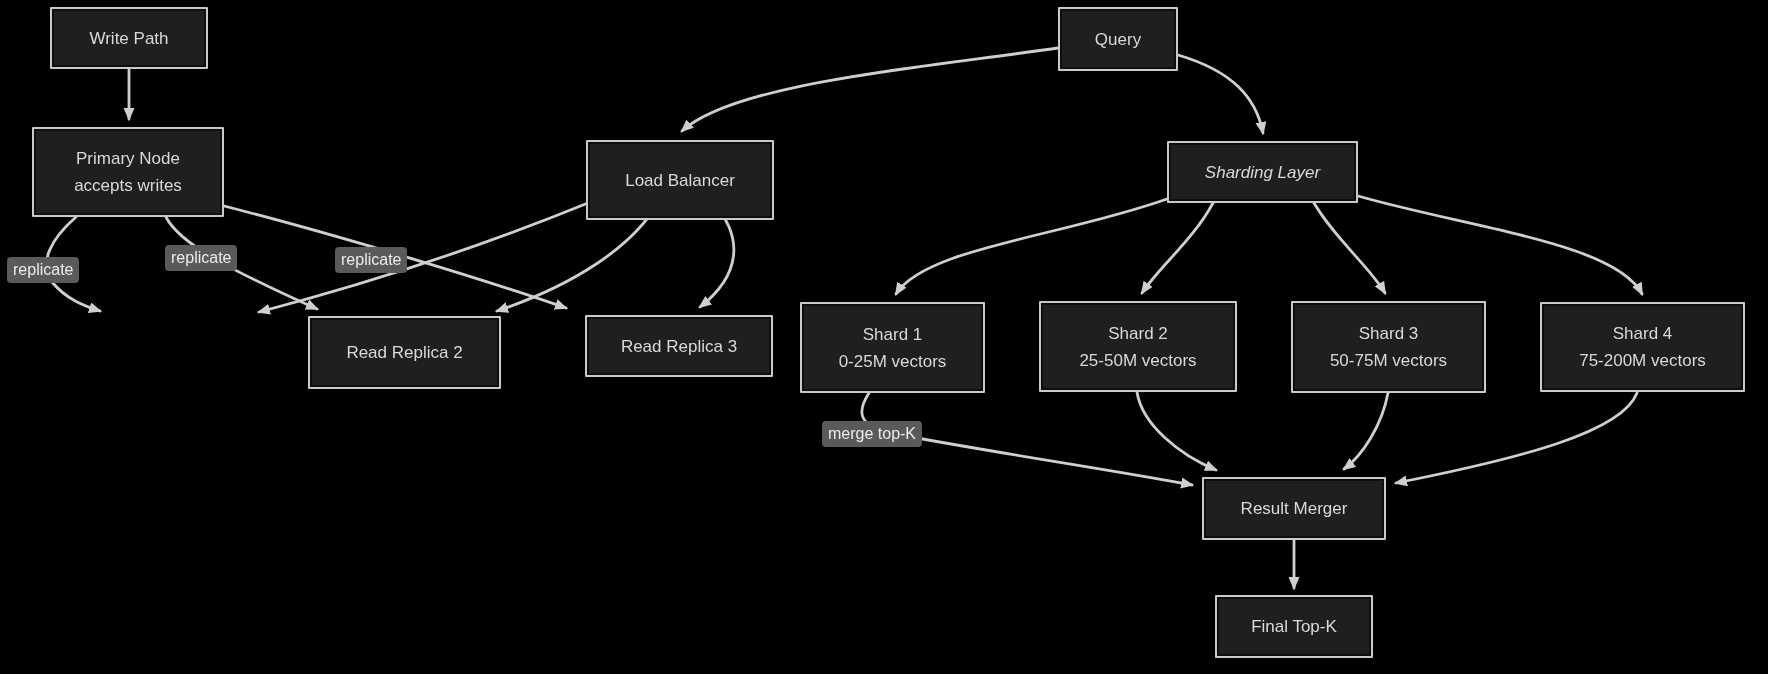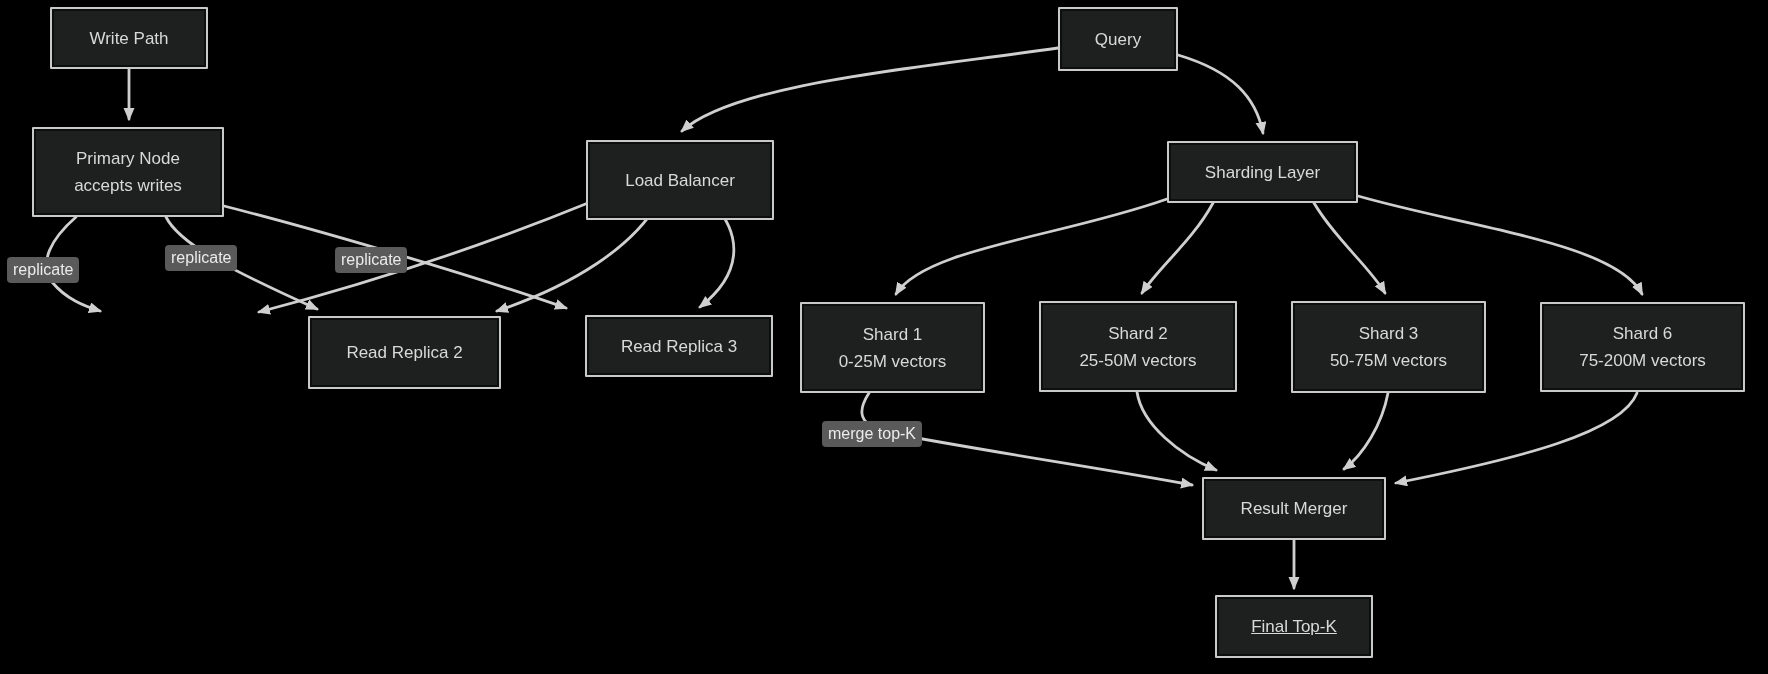--- a/index.html
+++ b/index.html
@@ -86,21 +86,21 @@
   </div>
 
   <div class="node" style="left:586px;top:140px;width:188px;height:80px;">
     <span>Load Balancer</span>
   </div>
 
   <div class="node" style="left:1058px;top:7px;width:120px;height:64px;">
     <span>Query</span>
   </div>
 
-  <div class="node" style="left:1167px;top:141px;width:191px;height:62px;">
+  <div class="node" style="left:1167px;top:141px;width:191px;height:62px;font-style:italic;">
     <span>Sharding Layer</span>
   </div>
 
 
   <div class="node" style="left:308px;top:316px;width:193px;height:73px;">
     <span>Read Replica 2</span>
   </div>
 
   <div class="node" style="left:585px;top:315px;width:188px;height:62px;align-items:center;">
     <span>Read Replica 3</span>
@@ -115,29 +115,29 @@
     <span>Shard 2</span>
     <span>25-50M vectors</span>
   </div>
 
   <div class="node" style="left:1291px;top:301px;width:195px;height:92px;">
     <span>Shard 3</span>
     <span>50-75M vectors</span>
   </div>
 
   <div class="node" style="left:1540px;top:302px;width:205px;height:90px;">
-    <span>Shard 6</span>
+    <span>Shard 4</span>
     <span>75-200M vectors</span>
   </div>
 
   <div class="node" style="left:1202px;top:477px;width:184px;height:63px;">
     <span>Result Merger</span>
   </div>
 
-  <div class="node" style="left:1215px;top:595px;width:158px;height:63px;text-decoration:underline;">
+  <div class="node" style="left:1215px;top:595px;width:158px;height:63px;">
     <span>Final Top-K</span>
   </div>
 
   <div class="edge-label" style="left:7px;top:257px;">replicate</div>
   <div class="edge-label" style="left:165px;top:245px;">replicate</div>
   <div class="edge-label" style="left:335px;top:247px;">replicate</div>
   <div class="edge-label" style="left:822px;top:421px;">merge top-K</div>
 
 </div>
 

